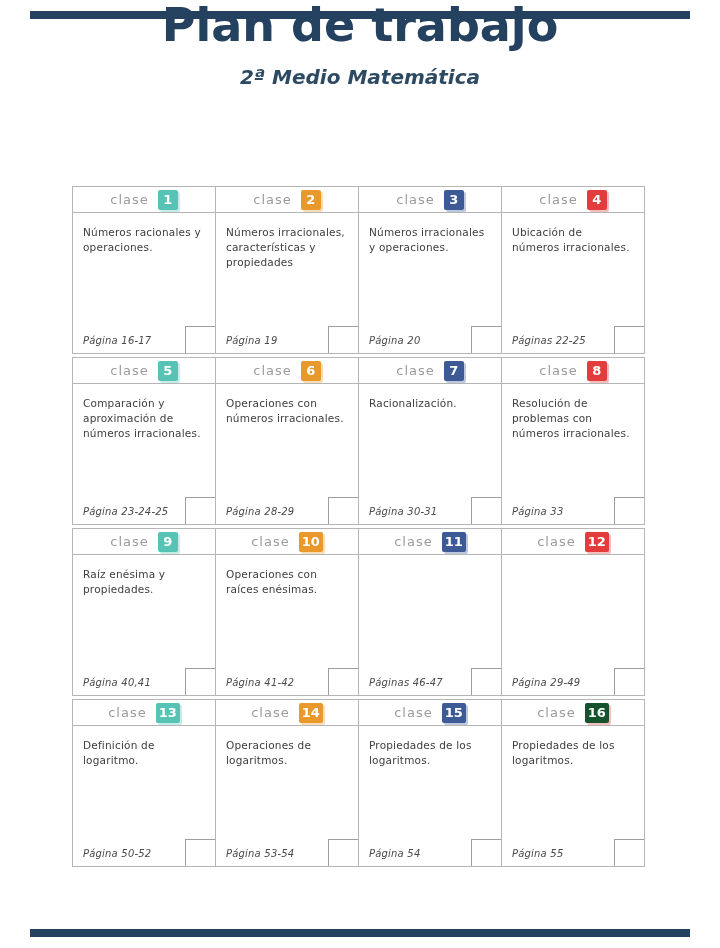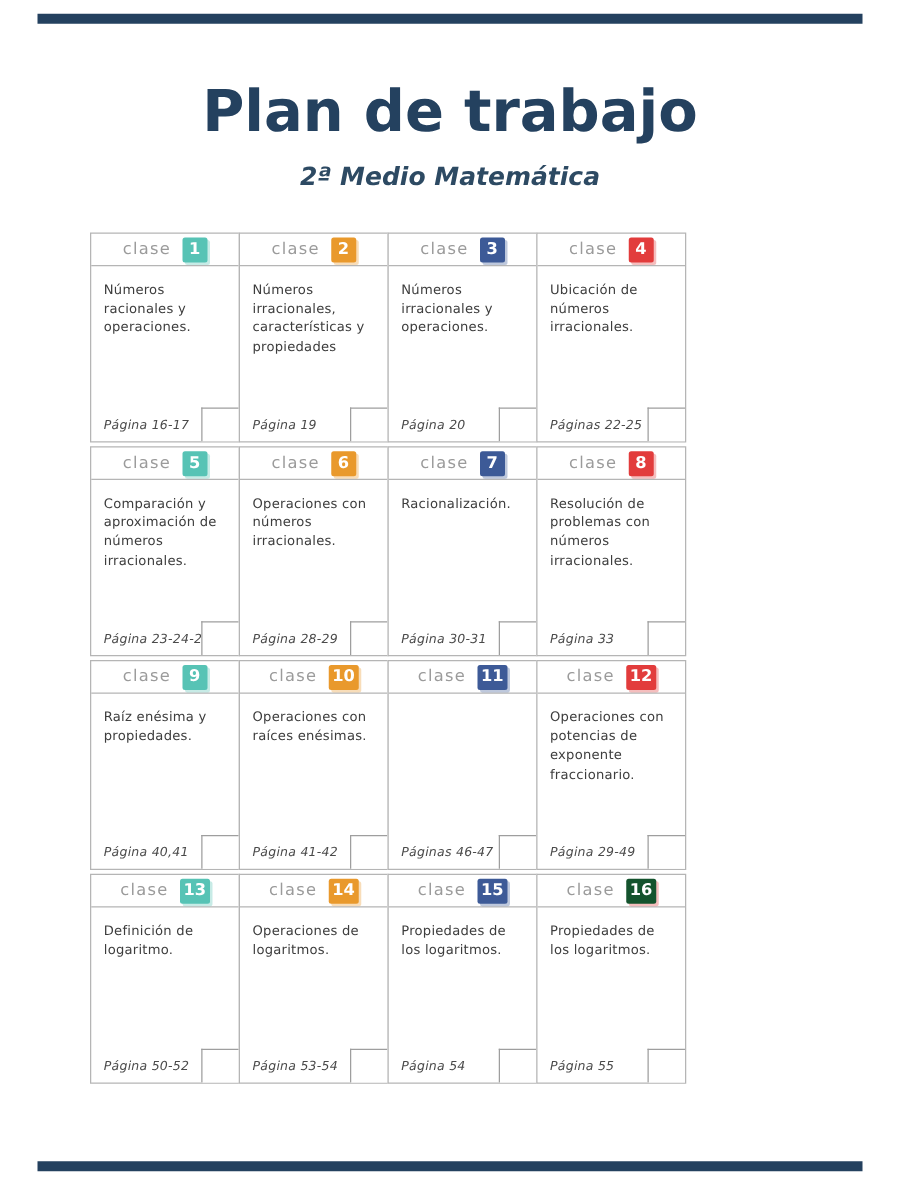--- a/index.html
+++ b/index.html
@@ -10,34 +10,34 @@
     font-family: "DejaVu Sans", "Liberation Sans", sans-serif;
     overflow: hidden;
   }
   .rule-bar {
     position: absolute; left: 30px; right: 30px; height: 8px;
     background: var(--navy, #24415f);
   }
   .rule-bar.top { top: 11px; }
   .rule-bar.bottom { top: 929px; }
 
-  .header { text-align: center; padding-top: 64px; }
+  .header { text-align: center; }
   .page-title {
     font-size: 46px; font-weight: bold; color: var(--navy, #24415f);
     letter-spacing: 0px; line-height: 1.1;
   }
   .page-subtitle {
     margin-top: 14px; font-size: 20px; font-weight: bold; font-style: italic;
     color: #2d4a63;
   }
 
   .grid { position: absolute; left: 72px; top: 186px; width: 578px; }
   .row { display: flex; margin-bottom: 3px; }
   .cell {
-    width: 120px; height: 168px;
+    width: 144px; height: 168px;
     border: 1px solid #b5b5b5;
     position: relative; background: #fff;
   }
   .cell + .cell { margin-left: -1px; }
 
   .cell-head {
     height: 26px; border-bottom: 1px solid #b5b5b5;
     display: flex; align-items: center; justify-content: center; gap: 9px;
   }
   .clase-label {
@@ -186,21 +186,20 @@
     </div>
     <span class="page-ref">Páginas 46-47</span>
     <span class="checkbox"></span>
   </div>
 
   <div class="cell">
     <div class="cell-head">
       <span class="clase-label">clase</span>
       <span class="badge" style="background: rgb(226, 60, 60); box-shadow: rgba(226, 60, 60, 0.333) 2px 2px 0px;">12</span>
     </div>
-    <div class="cell-body">Operaciones con potencias de exponente fraccionario.</div>
     <span class="page-ref">Página 29-49</span>
     <span class="checkbox"></span>
   </div>
 </div>
     <div class="row">
   <div class="cell">
     <div class="cell-head">
       <span class="clase-label">clase</span>
       <span class="badge" style="background: rgb(87, 195, 181); box-shadow: rgba(87, 195, 181, 0.333) 2px 2px 0px;">13</span>
     </div>

